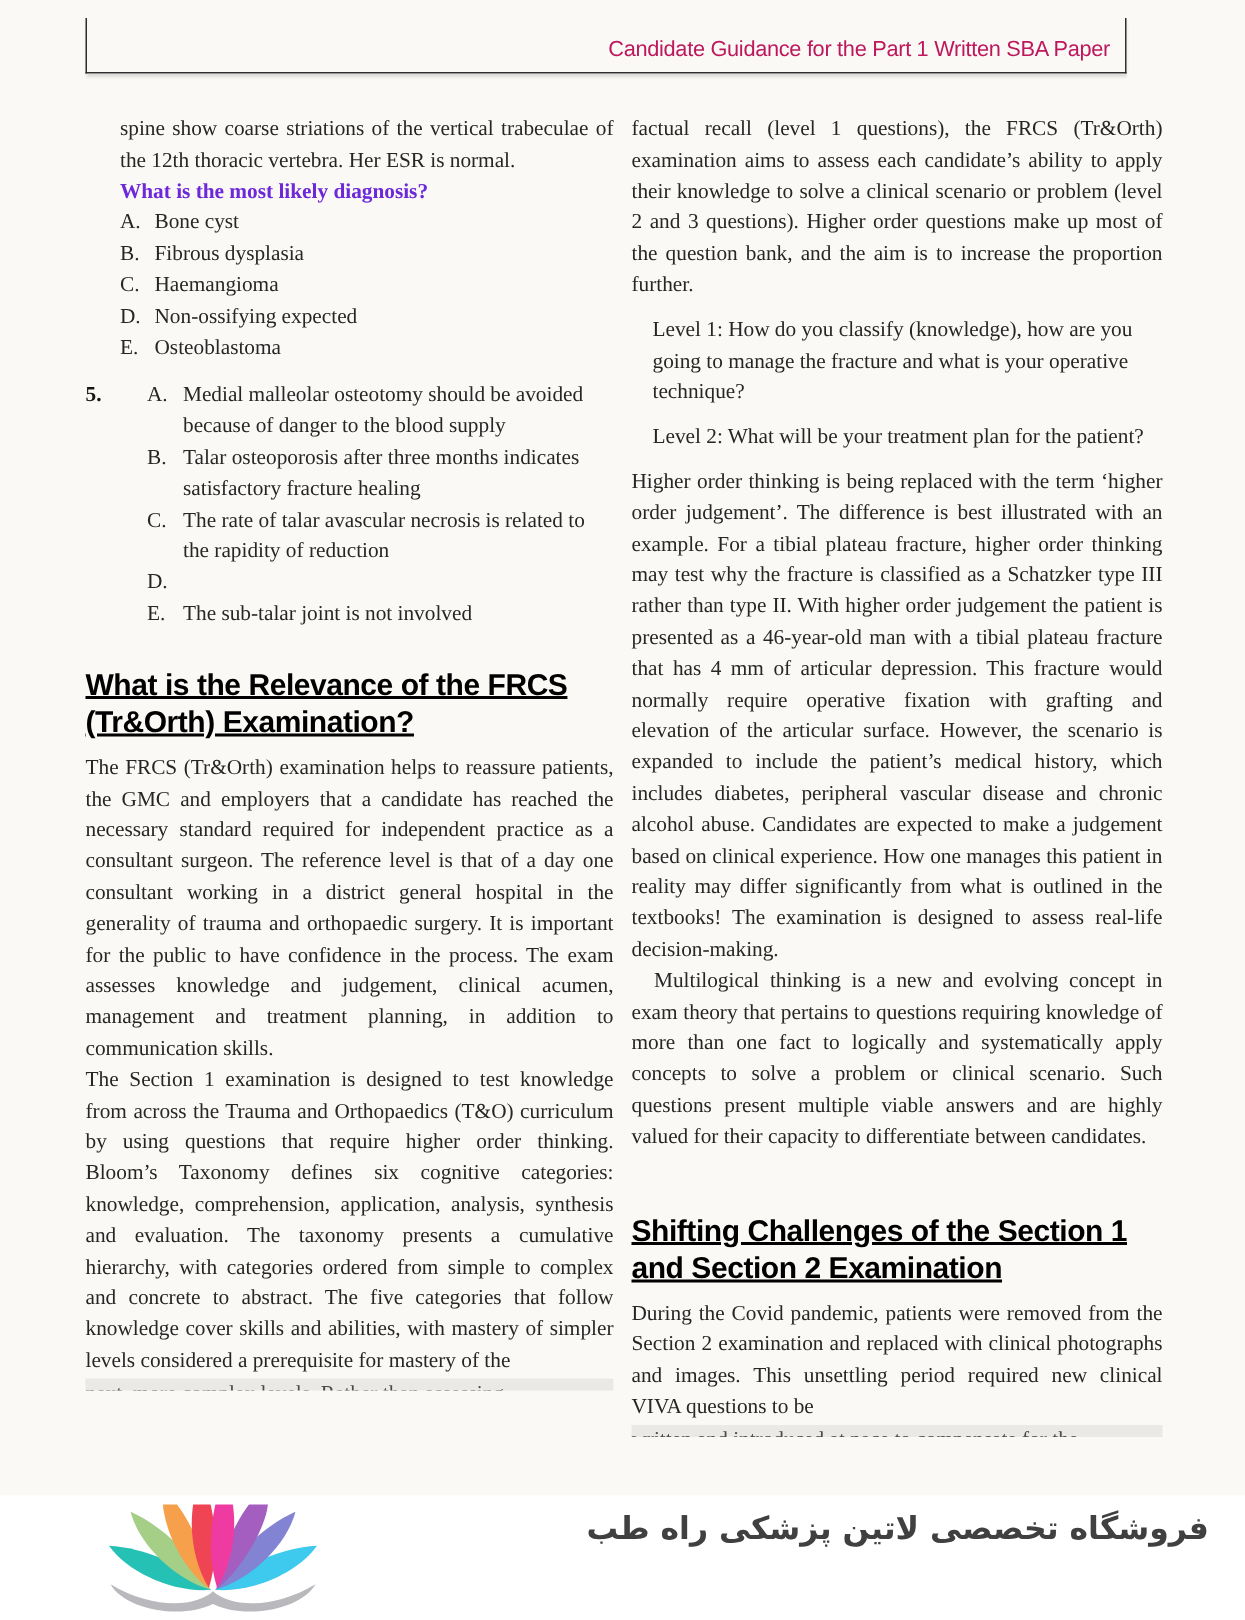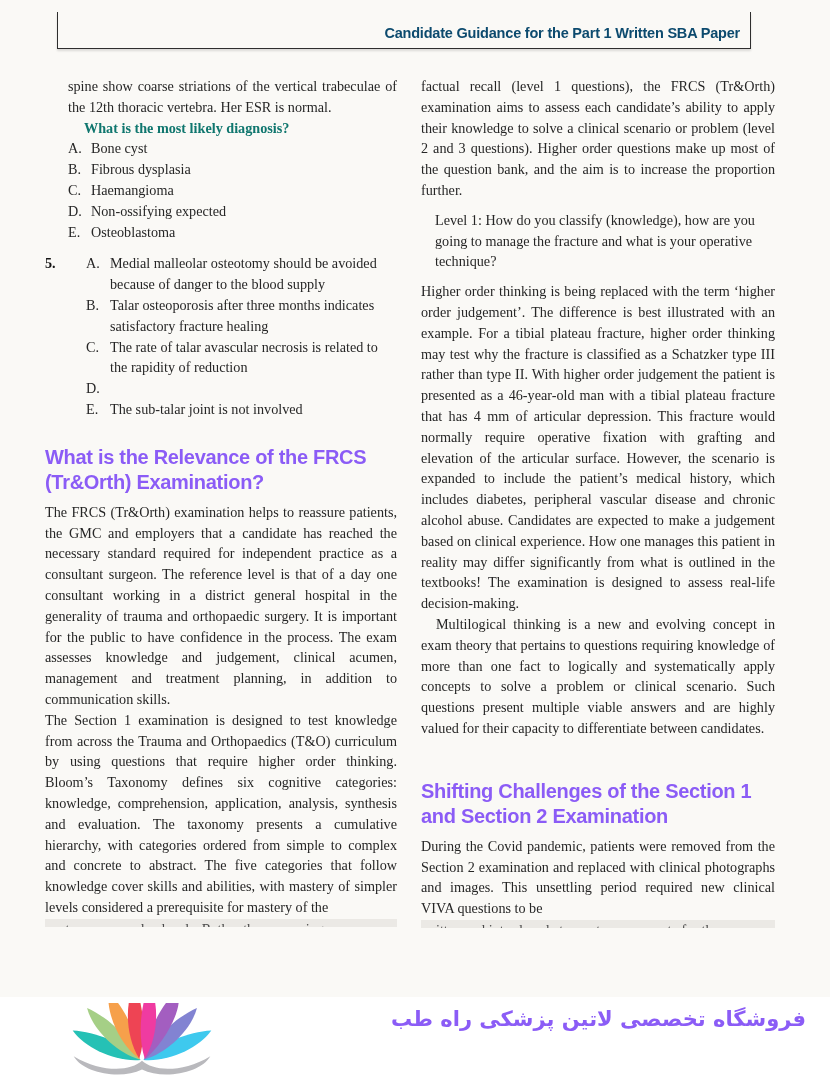--- a/index.html
+++ b/index.html
@@ -8,57 +8,57 @@
   .scan-area { position:absolute; left:0; top:0; width:830px; height:997px; background:#faf9f6; }
 
   
   .header-box {
     position:absolute; left:57px; top:12px; width:694px; height:37px;
     border-left:1.5px solid #2e2e2e; border-right:1.5px solid #2e2e2e; border-bottom:1.5px solid #2e2e2e;
     box-shadow:0 2px 2px rgba(0,0,0,0.12);
     display:flex; align-items:flex-end; justify-content:flex-end;
     padding:0 10px 7px 0;
   }
-  .header-title { font-family:"Liberation Sans", sans-serif; font-weight:700; font-size:14.5px; color:#0c4a6e; letter-spacing:-0.2px; }
+  .header-title { font-family:"Liberation Sans", sans-serif; font-weight:400; font-size:14.5px; color:#be185d; letter-spacing:-0.2px; }
 
   
   .col { position:absolute; top:76px; font-size:14.2px; line-height:20.8px; color:#262626; }
-  .col-left  { left:45px;  width:352px; }
+  .col-left  { left:57px;  width:352px; }
   .col-right { left:421px; width:354px; }
   .para { text-align:justify; }
   .indent { text-indent:15px; }
 
   
   .q-cont { padding-left:23px; }
-  .q-stem-bold { font-weight:700; color:#0f766e; text-align:left;margin-left:16px; }
+  .q-stem-bold { font-weight:700; color:#6d28d9; text-align:left; }
   .opt { display:flex; }
   .opt-letter { width:23px; flex:0 0 23px; }
   .opt-text { flex:1; }
   .q5 { position:relative; margin-top:11px; padding-left:27px; }
   .q5-num { position:absolute; left:0; top:0; font-weight:700; color:#151515; }
   .q5 .opt { padding-left:14px; }
   .q5 .opt-letter { width:24px; flex:0 0 24px; }
 
   
   .heading {
     font-family:"Liberation Sans", sans-serif; font-weight:700; font-size:20px; line-height:25px;
-    color:#8b5cf6; letter-spacing:-0.3px; margin-top:25px; margin-bottom:7px;
+    color:#000000; letter-spacing:-0.3px; margin-top:25px; margin-bottom:7px;text-decoration:underline;
   }
   .heading-first-right { margin-top:40px; }
 
   
   .example-block { margin:9px 0 0 14px; text-align:left; }
 
   .clipped { height:8px; overflow:hidden; background:#ebe9e5; margin-top:1px; color:#4a4a4a; text-align:justify; }
 
   
   .footer { position:absolute; left:0; top:997px; width:830px; height:83px; background:#ffffff; }
   .logo { position:absolute; left:66px; top:6px; }
   .footer-text { position:absolute; right:24px; top:8px; text-align:right; }
-  .store-name { direction:rtl; font-family:"DejaVu Sans", sans-serif; font-weight:700; font-size:21px; color:#8b5cf6; line-height:28px; }
+  .store-name { direction:rtl; font-family:"DejaVu Sans", sans-serif; font-weight:700; font-size:21px; color:#404040; line-height:28px; }
   .website { margin-top:4px; font-family:"DejaVu Sans", sans-serif; font-weight:700; font-size:26px; letter-spacing:8px; color:#1b1b1b; line-height:32px; }
   .seg-green { color:#3da32b; }
 </style>
 </head>
 <body>
 
 <div class="page">
   <div class="scan-area">
 
     <div class="header-box">
@@ -117,20 +117,21 @@
       <div class="heading">What is the Relevance of the FRCS (Tr&amp;Orth) Examination?</div>
       <div class="para">The FRCS (Tr&amp;Orth) examination helps to reassure patients, the GMC and employers that a candidate has reached the necessary standard required for independent practice as a consultant surgeon. The reference level is that of a day one consultant working in a district general hospital in the generality of trauma and orthopaedic surgery. It is important for the public to have confidence in the process. The exam assesses knowledge and judgement, clinical acumen, management and treatment planning, in addition to communication skills.</div>
 
       <div class="para">The Section 1 examination is designed to test knowledge from across the Trauma and Orthopaedics (T&amp;O) curriculum by using questions that require higher order thinking. Bloom’s Taxonomy defines six cognitive categories: knowledge, comprehension, application, analysis, synthesis and evaluation. The taxonomy presents a cumulative hierarchy, with categories ordered from simple to complex and concrete to abstract. The five categories that follow knowledge cover skills and abilities, with mastery of simpler levels considered a prerequisite for mastery of the</div>
       <div class="clipped">next, more complex levels. Rather than assessing</div>
     </div>
 
     <div class="col col-right">
       <div class="para">factual recall (level 1 questions), the FRCS (Tr&amp;Orth) examination aims to assess each candidate’s ability to apply their knowledge to solve a clinical scenario or problem (level 2 and 3 questions). Higher order questions make up most of the question bank, and the aim is to increase the proportion further.</div>
       <div class="example-block">Level 1: How do you classify (knowledge), how are you going to manage the fracture and what is your operative technique?</div>
+      <div class="example-block">Level 2: What will be your treatment plan for the patient?</div>
       <div class="para" style="margin-top:9px">Higher order thinking is being replaced with the term ‘higher order judgement’. The difference is best illustrated with an example. For a tibial plateau fracture, higher order thinking may test why the fracture is classified as a Schatzker type III rather than type II. With higher order judgement the patient is presented as a 46-year-old man with a tibial plateau fracture that has 4 mm of articular depression. This fracture would normally require operative fixation with grafting and elevation of the articular surface. However, the scenario is expanded to include the patient’s medical history, which includes diabetes, peripheral vascular disease and chronic alcohol abuse. Candidates are expected to make a judgement based on clinical experience. How one manages this patient in reality may differ significantly from what is outlined in the textbooks! The examination is designed to assess real-life decision-making.</div>
       <div class="para indent">Multilogical thinking is a new and evolving concept in exam theory that pertains to questions requiring knowledge of more than one fact to logically and systematically apply concepts to solve a problem or clinical scenario. Such questions present multiple viable answers and are highly valued for their capacity to differentiate between candidates.</div>
 
       <div class="heading heading-first-right">Shifting Challenges of the Section 1 and Section 2 Examination</div>
       <div class="para">During the Covid pandemic, patients were removed from the Section 2 examination and replaced with clinical photographs and images. This unsettling period required new clinical VIVA questions to be</div>
       <div class="clipped">written and introduced at pace to compensate for the</div>
     </div>
   </div>
 
   <div class="footer">

